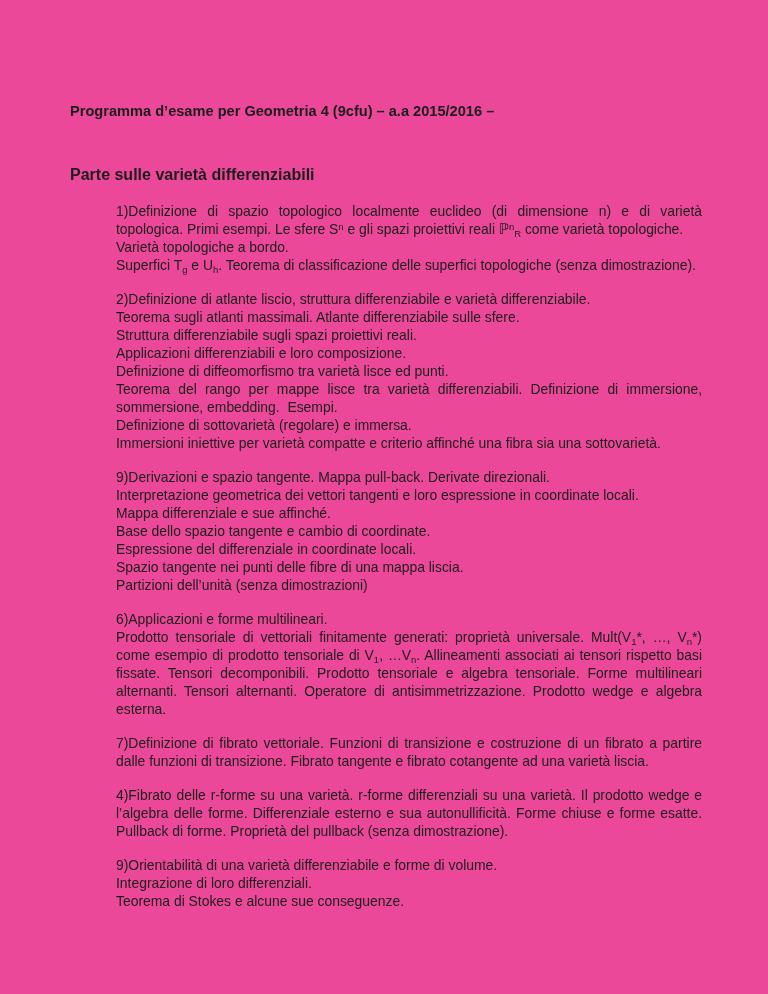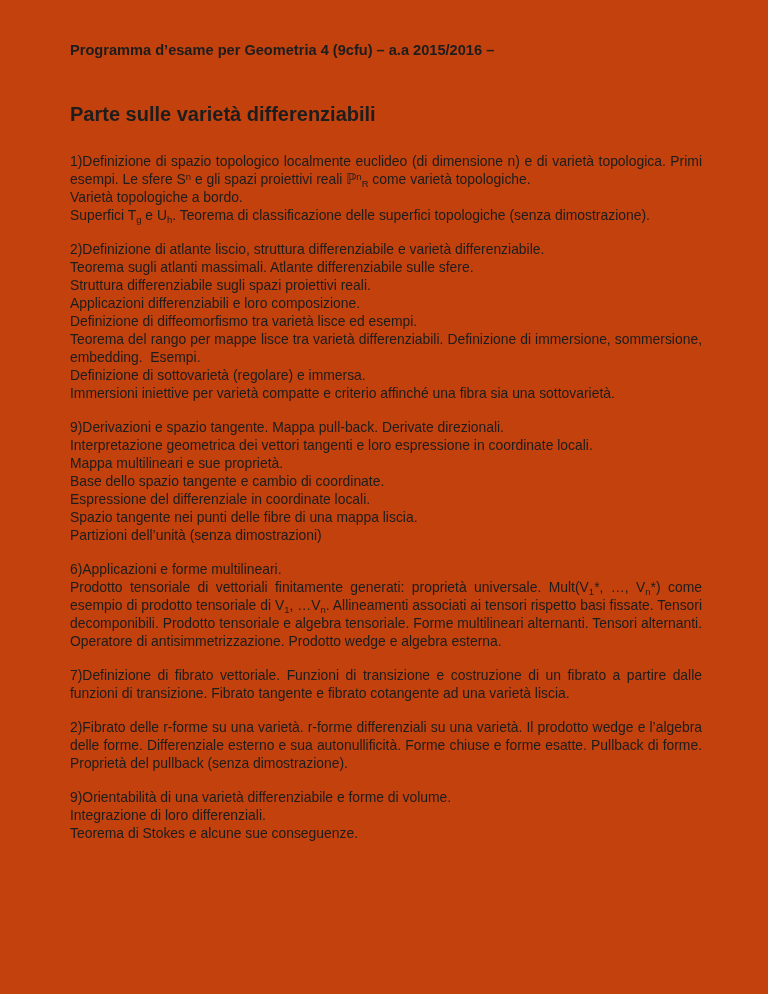--- a/index.html
+++ b/index.html
@@ -12,42 +12,43 @@
     height: 994px;
     overflow: hidden;
     font-family: "Liberation Sans", sans-serif;
     color: #1d1d1d;
     -webkit-font-smoothing: antialiased;
   }
   .page {
     box-sizing: border-box;
     width: 768px;
     height: 994px;
-    padding: 41px 66px 0 70px;
-    background: #c2410c;
+    padding: 102px 66px 0 70px;
+    background: #ec4899;
   }
   .doc-title {
     font-size: 14.6px;
     line-height: 18px;
     font-weight: bold;
     margin: 0;
   }
   .section-heading {
-    font-size: 20px;
+    font-size: 16px;
     line-height: 18px;
     font-weight: bold;
-    margin: 46px 0 29px 0;
+    margin: 46px 0 18px 0;
   }
   .block {
     margin: 0 0 16px 0;
   }
   .line {
     font-size: 13.9px;
     line-height: 18px;
     text-align: justify;
+    margin-left: 46px;
   }
   .sup {
     font-size: 9.5px;
     vertical-align: 4.5px;
     line-height: 0;
   }
   .sub {
     font-size: 9.5px;
     vertical-align: -3px;
     line-height: 0;
@@ -67,43 +68,43 @@
       <div class="block">
         <div class="line">1)Definizione di spazio topologico localmente euclideo (di dimensione n) e di varietà topologica. Primi esempi. Le sfere S<span class="sup">n</span> e gli spazi proiettivi reali <span class="bb">ℙ</span><span class="sup">n</span><span class="sub">R</span> come varietà topologiche.</div>
         <div class="line">Varietà topologiche a bordo.</div>
         <div class="line">Superfici T<span class="sub">g</span> e U<span class="sub">h</span>. Teorema di classificazione delle superfici topologiche (senza dimostrazione).</div>
       </div>
       <div class="block">
         <div class="line">2)Definizione di atlante liscio, struttura differenziabile e varietà differenziabile.</div>
         <div class="line">Teorema sugli atlanti massimali. Atlante differenziabile sulle sfere.</div>
         <div class="line">Struttura differenziabile sugli spazi proiettivi reali.</div>
         <div class="line">Applicazioni differenziabili e loro composizione.</div>
-        <div class="line">Definizione di diffeomorfismo tra varietà lisce ed esempi.</div>
+        <div class="line">Definizione di diffeomorfismo tra varietà lisce ed punti.</div>
         <div class="line">Teorema del rango per mappe lisce tra varietà differenziabili. Definizione di immersione, sommersione, embedding.&nbsp; Esempi.</div>
         <div class="line">Definizione di sottovarietà (regolare) e immersa.</div>
         <div class="line">Immersioni iniettive per varietà compatte e criterio affinché una fibra sia una sottovarietà.</div>
       </div>
       <div class="block">
         <div class="line">9)Derivazioni e spazio tangente. Mappa pull-back. Derivate direzionali.</div>
         <div class="line">Interpretazione geometrica dei vettori tangenti e loro espressione in coordinate locali.</div>
-        <div class="line">Mappa multilineari e sue proprietà.</div>
+        <div class="line">Mappa differenziale e sue affinché.</div>
         <div class="line">Base dello spazio tangente e cambio di coordinate.</div>
         <div class="line">Espressione del differenziale in coordinate locali.</div>
         <div class="line">Spazio tangente nei punti delle fibre di una mappa liscia.</div>
         <div class="line">Partizioni dell’unità (senza dimostrazioni)</div>
       </div>
       <div class="block">
         <div class="line">6)Applicazioni e forme multilineari.</div>
         <div class="line">Prodotto tensoriale di vettoriali finitamente generati: proprietà universale. Mult(V<span class="sub">1</span>*, …, V<span class="sub">n</span>*) come esempio di prodotto tensoriale di V<span class="sub">1</span>, …V<span class="sub">n</span>. Allineamenti associati ai tensori rispetto basi fissate. Tensori decomponibili. Prodotto tensoriale e algebra tensoriale. Forme multilineari alternanti. Tensori alternanti. Operatore di antisimmetrizzazione. Prodotto wedge e algebra esterna.</div>
       </div>
       <div class="block">
         <div class="line">7)Definizione di fibrato vettoriale. Funzioni di transizione e costruzione di un fibrato a partire dalle funzioni di transizione. Fibrato tangente e fibrato cotangente ad una varietà liscia.</div>
       </div>
       <div class="block">
-        <div class="line">2)Fibrato delle r-forme su una varietà. r-forme differenziali su una varietà. Il prodotto wedge e l’algebra delle forme. Differenziale esterno e sua autonullificità. Forme chiuse e forme esatte. Pullback di forme. Proprietà del pullback (senza dimostrazione).</div>
+        <div class="line">4)Fibrato delle r-forme su una varietà. r-forme differenziali su una varietà. Il prodotto wedge e l’algebra delle forme. Differenziale esterno e sua autonullificità. Forme chiuse e forme esatte. Pullback di forme. Proprietà del pullback (senza dimostrazione).</div>
       </div>
       <div class="block">
         <div class="line">9)Orientabilità di una varietà differenziabile e forme di volume.</div>
         <div class="line">Integrazione di loro differenziali.</div>
         <div class="line">Teorema di Stokes e alcune sue conseguenze.</div>
       </div>
     </div>
 </main>
 
 </body></html>

